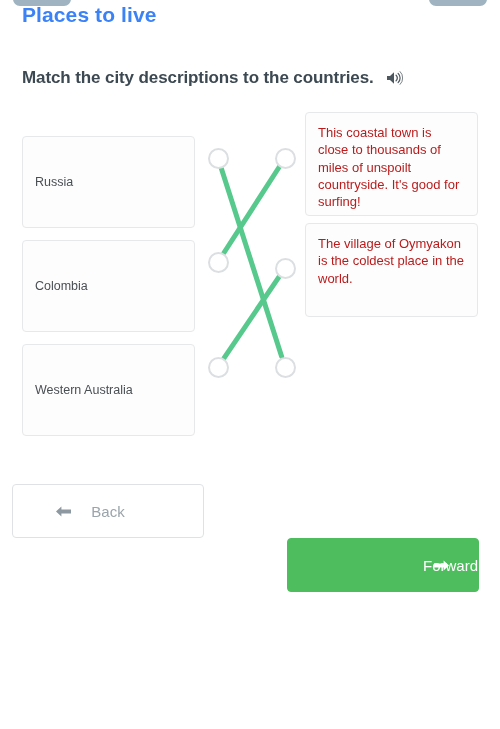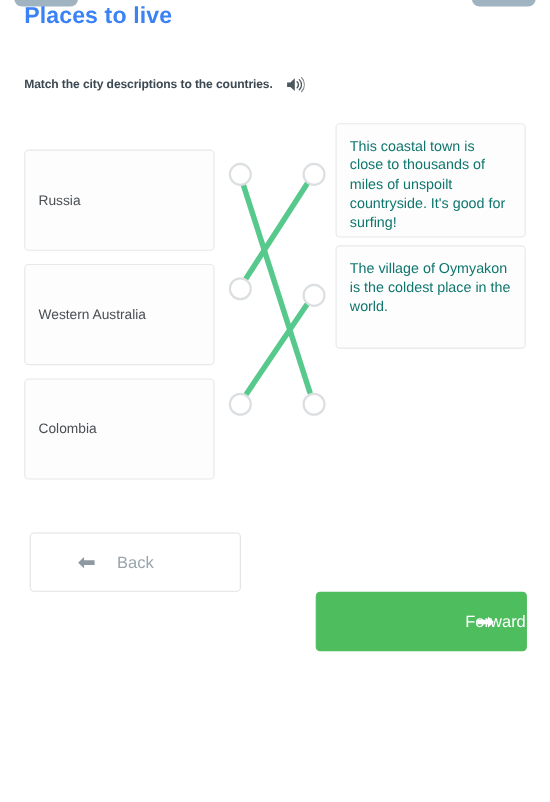--- a/index.html
+++ b/index.html
@@ -40,21 +40,21 @@
 
   .instruction-row {
     position: absolute;
     left: 22px;
     top: 68px;
     display: flex;
     align-items: center;
     gap: 11px;
   }
   .instruction-text {
-    font-size: 11px;
+    font-size: 17px;
     font-weight: 700;
     color: #3d4952;
     letter-spacing: -0.1px;
   }
   .speaker-icon {
     display: inline-flex;
     align-items: center;
     justify-content: center;
     width: 18px;
     height: 18px;
@@ -103,21 +103,21 @@
   }
   .card-right {
     height: 104px;
     margin-bottom: 7px;
     align-items: flex-start;
     padding: 11px 12px;
   }
   .card-right .card-text {
     font-size: 13px;
     line-height: 1.33;
-    color: #0f766e;
+    color: #b91c1c;
   }
   .card-right.short { height: 94px; }
 
   
   .connectors {
     position: absolute;
     left: 0;
     top: 0;
     width: 500px;
     height: 330px;
@@ -151,21 +151,21 @@
     top: 0;
     height: 54px;
     border-radius: 4px;
     box-sizing: border-box;
     display: flex;
     align-items: center;
     cursor: pointer;
     font-size: 15px;
   }
   .btn-back {
-    left: 27px;
+    left: 12px;
     width: 192px;
     background: #ffffff;
     border: 1px solid #dfe2e5;
     color: #9aa4ab;
     justify-content: flex-start;
     padding-left: 44px;
     position: relative;
   }
   .btn-back .arrow {
     position: absolute;
@@ -220,24 +220,24 @@
   </span>
 </div>
 
 <div class="board">
 
   <div class="col-left">
     <div class="card card-left">
       <span class="card-text">Russia</span>
     </div>
     <div class="card card-left">
+      <span class="card-text">Colombia</span>
+    </div>
+    <div class="card card-left">
       <span class="card-text">Western Australia</span>
-    </div>
-    <div class="card card-left">
-      <span class="card-text">Colombia</span>
     </div>
   </div>
 
   <div class="col-right">
     <div class="card card-right">
       <span class="card-text">This coastal town is close to thousands of miles of unspoilt countryside. It's good for surfing!</span>
     </div>
     <div class="card card-right short">
       <span class="card-text">The village of Oymyakon is the coldest place in the world.</span>
     </div>

